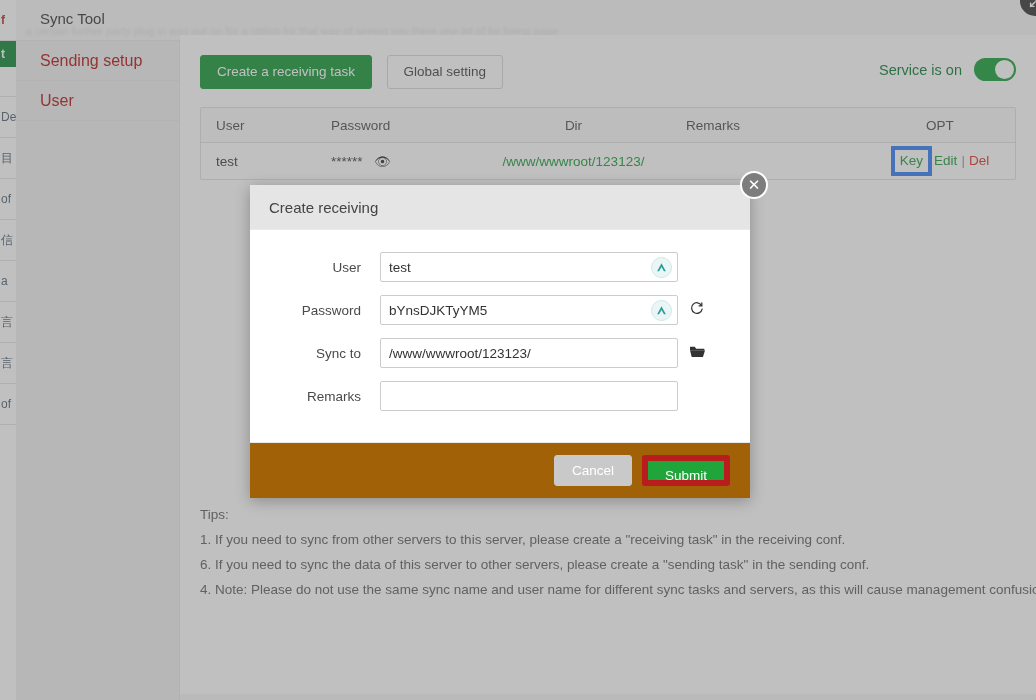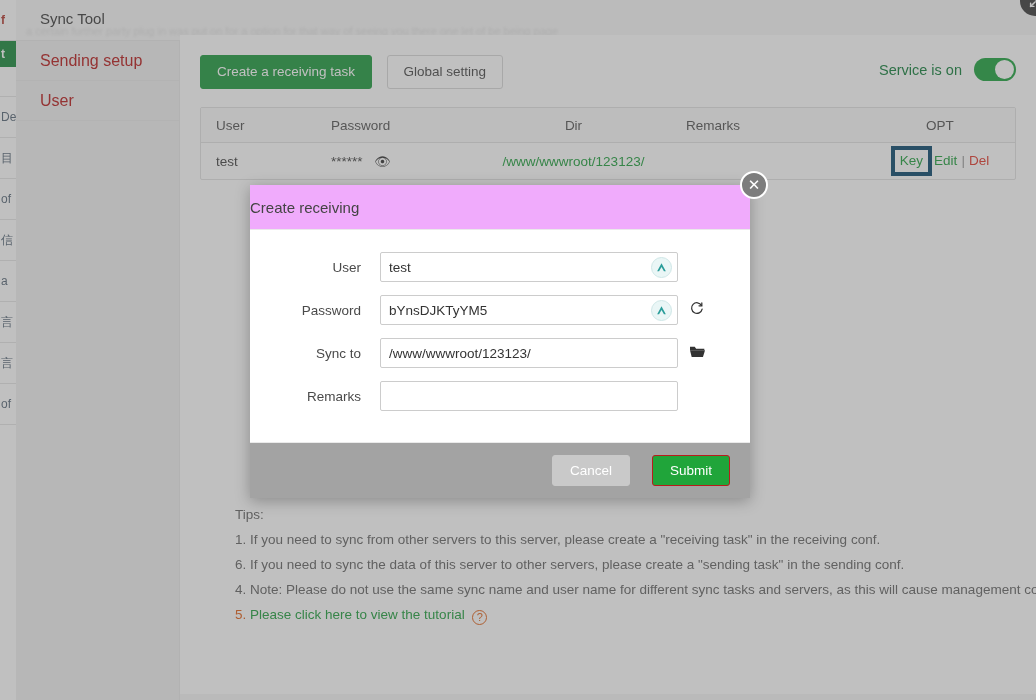--- a/index.html
+++ b/index.html
@@ -158,29 +158,29 @@
   .col-rem  { flex: 1; }
   .col-opt  { width: 150px; text-align: center; }
   .dir-link { color: #22a03f; }
   .eye { margin-left: 8px; color: #333333; font-size: 13px; }
 
   .opt-link { color: #22a03f; cursor: pointer; text-decoration: none; }
   .opt-link.danger { color: #e23a2e; }
   .opt-sep { color: #999999; margin: 0 4px; }
   .key-highlight {
     display: inline-block;
-    border: 4px solid #0c4a6e;
+    border: 4px solid #3b82f6;
     padding: 0px 5px;
     line-height: 22px;
     margin-right: 2px;
   }
 
   
   .tips { margin-top: 322px; font-size: 13.5px; color: #666666; line-height: 25px; }
-  .tips .tip-line { white-space: nowrap; margin-left: 35px; }
+  .tips .tip-line { white-space: nowrap; }
   .tips .tut { color: #22a03f; cursor: pointer; }
   .tips .tut-num { color: #e2621a; }
   .qmark {
     display: inline-block;
     width: 15px; height: 15px; line-height: 13px;
     border: 1px solid #e2621a; border-radius: 50%;
     color: #e2621a; font-size: 11px; text-align: center;
     vertical-align: -2px; margin-left: 4px;
   }
 
@@ -197,25 +197,26 @@
   .modal {
     position: absolute;
     left: 250px; top: 185px;
     width: 500px;
     background: #ffffff;
     box-shadow: 0 3px 14px rgba(0,0,0,.28);
     z-index: 60;
   }
   .modal-header {
     height: 45px;
-    background: #f0abfc;
+    background: #e5e5e5;
     border-bottom: 1px solid #eaeaea;
     font-size: 15px;
     color: #444444;
     line-height: 45px;
+    padding-left: 19px;
   }
   .modal-close {
     position: absolute;
     right: -18px; top: -14px;
     width: 28px; height: 28px;
     border-radius: 50%;
     background: #7d7d7d;
     border: 2px solid #ffffff;
     color: #ffffff;
     font-size: 15px;
@@ -260,33 +261,33 @@
   .side-icon {
     margin-left: 11px;
     color: #333333;
     font-size: 15px;
     cursor: pointer;
     display: inline-block;
     width: 18px;
   }
   .modal-footer {
     height: 56px;
-    background: #a3a3a3;
+    background: #a16207;
     border-top: 1px solid #eaeaea;
     display: flex; align-items: center; justify-content: flex-end;
-    padding-right: 20px; gap: 22px;
+    padding-right: 20px; gap: 10px;
   }
   .btn-cancel {
     height: 31px; line-height: 29px; padding: 0 17px;
     background: #c9c9c9; color: #ffffff; border: 1px solid #c9c9c9;
     border-radius: 3px; font-size: 13.5px; cursor: pointer;
   }
   .btn-submit {
     height: 31px; line-height: 29px; padding: 0 17px;
-    background: #20a53a; color: #ffffff; border: 1px solid #b91c1c;
+    background: #20a53a; color: #ffffff; border: 6px solid #b91c1c;
     border-radius: 3px; font-size: 13.5px; cursor: pointer;
   }
 </style>
 </head>
 <body>
 
 <div id="root">
 
   <div class="bg-sliver">
     <div class="bg-row r0">f</div>
@@ -353,25 +354,20 @@
             <span class="key-highlight"><a class="opt-link">Key</a></span><a class="opt-link">Edit</a><span class="opt-sep">|</span><a class="opt-link danger">Del</a>
           </div>
         </div>
       </div>
 
       <div class="tips">
         <div class="tip-line">Tips:</div>
         <div class="tip-line">1. If you need to sync from other servers to this server, please create a "receiving task" in the receiving conf.</div>
         <div class="tip-line">6. If you need to sync the data of this server to other servers, please create a "sending task" in the sending conf.</div>
         <div class="tip-line">4. Note: Please do not use the same sync name and user name for different sync tasks and servers, as this will cause management confusion.</div>
-        <div class="tip-line">
-          <span class="tut-num">5.</span>
-          <span class="tut">Please click here to view the tutorial</span>
-          <span class="qmark">?</span>
-        </div>
       </div>
 
     </div>
 
     <div class="expand-btn">
       <svg width="13" height="13" viewBox="0 0 16 16" fill="none" stroke="#ffffff" stroke-width="1.8" stroke-linecap="round">
         <path d="M10 2 H14 V6"></path>
           <path d="M14 2 L8.5 7.5"></path>
         <path d="M6 14 H2 V10"></path>
           <path d="M2 14 L7.5 8.5"></path>

